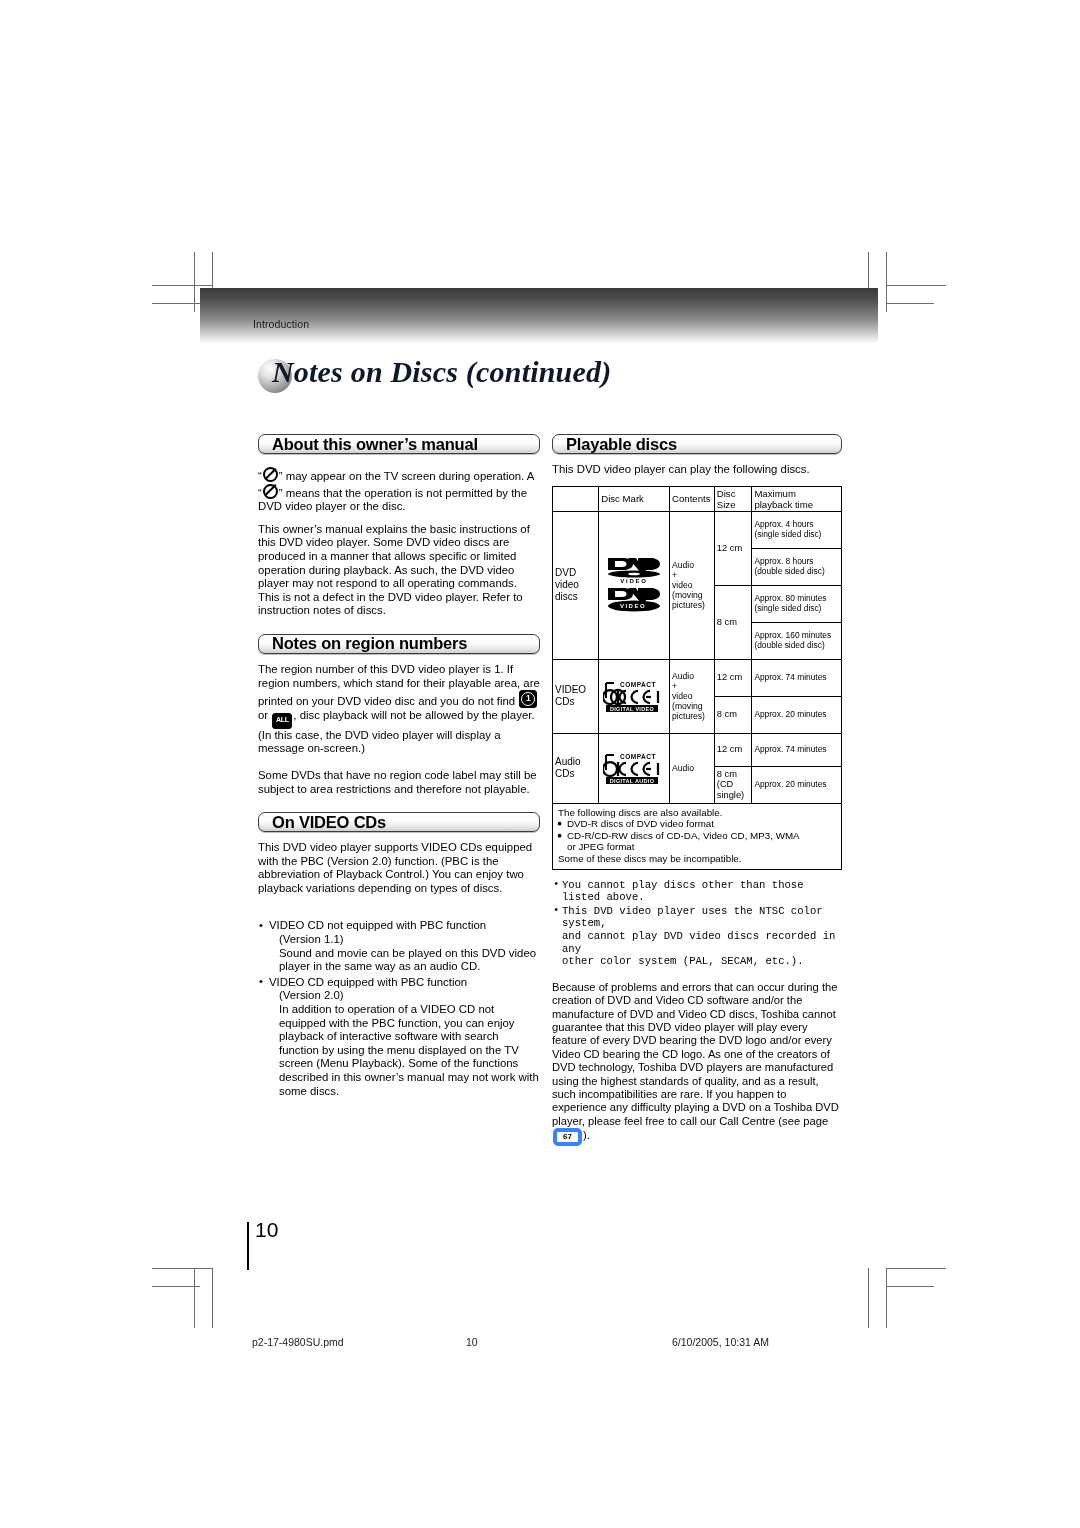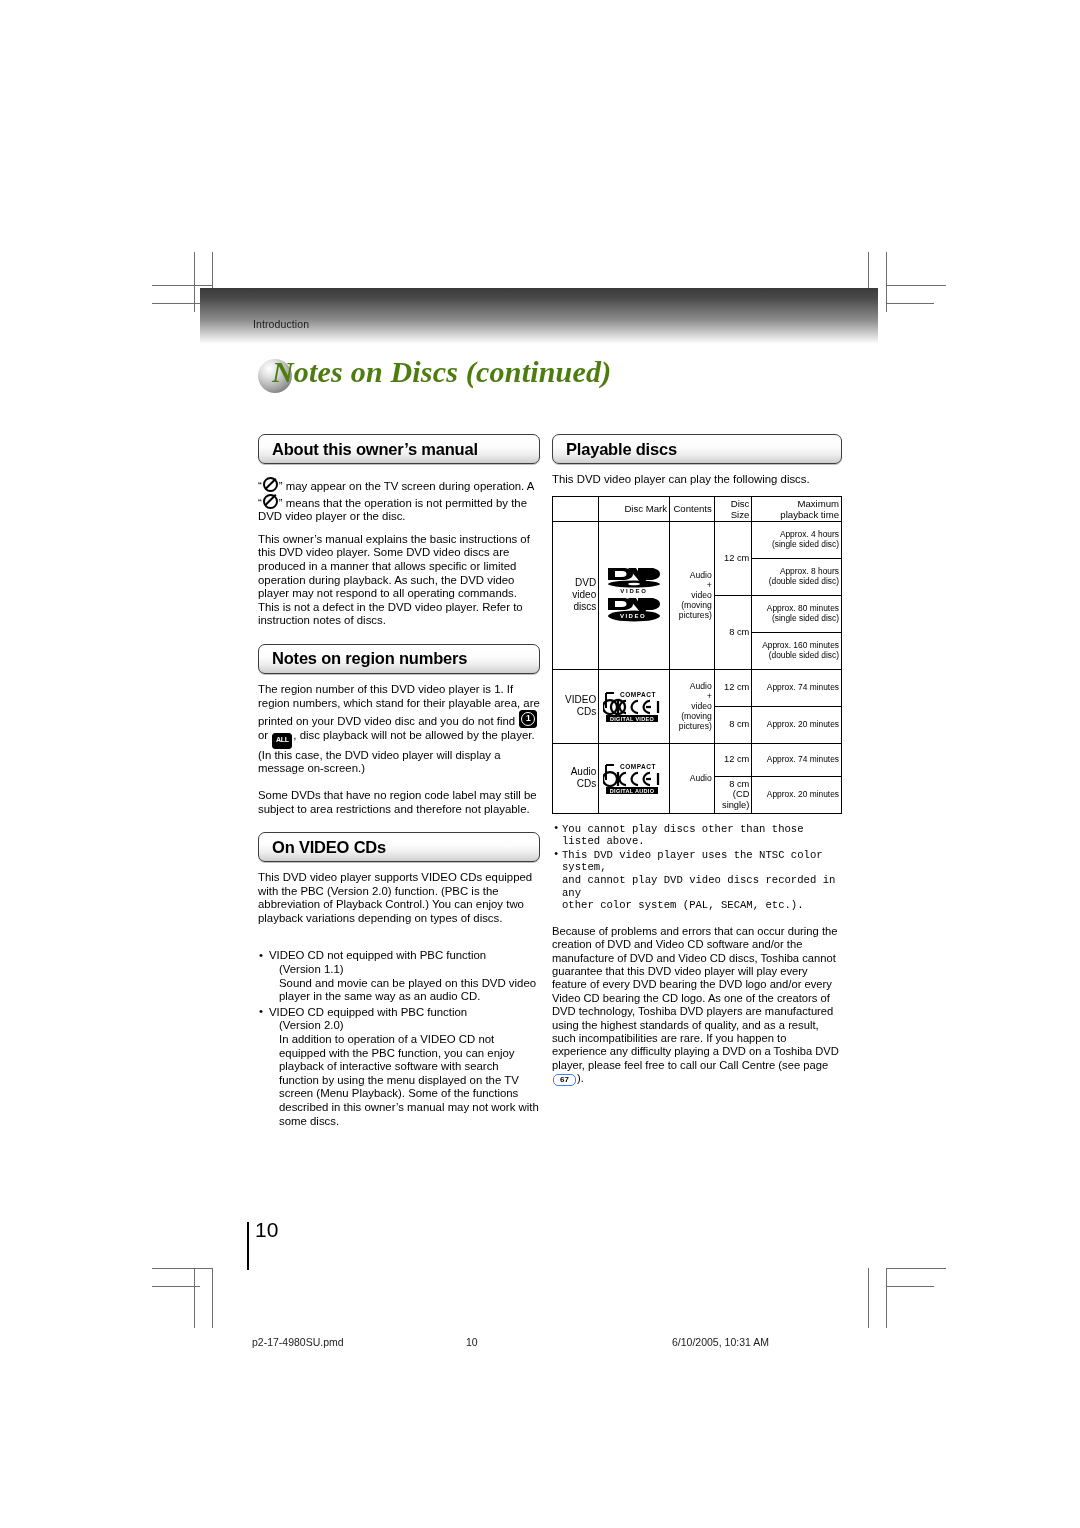--- a/index.html
+++ b/index.html
@@ -29,30 +29,30 @@
 
   
   .title-wrap{position:absolute;left:258px;top:355px;height:44px;}
   .title-ball{
     position:absolute;left:0;top:4px;width:34px;height:34px;border-radius:50%;
     background:radial-gradient(circle at 34% 28%,#ffffff 0%,#e2e2e2 26%,#a8a8a8 60%,#757575 85%,#9b9b9b 100%);
   }
   .title-text{
     position:absolute;left:14px;top:0;white-space:nowrap;
     font-family:"Liberation Serif","DejaVu Serif",serif;
-    font-style:italic;font-weight:700;font-size:30px;color:#4d7c0f;letter-spacing:.2px;
+    font-style:italic;font-weight:700;font-size:30px;color:#0f172a;letter-spacing:.2px;
   }
 
   
   .col-left{position:absolute;left:258px;top:434px;width:282px;}
   .col-right{position:absolute;left:552px;top:434px;width:290px;}
 
   
   .pill{
-    position:relative;box-sizing:border-box;width:100%;height:30px;
+    position:relative;box-sizing:border-box;width:100%;height:20px;
     border:1px solid #3d3d3d;border-radius:7px;
     background:linear-gradient(to bottom,#ffffff 0%,#fdfdfd 42%,#ececec 72%,#cfcfcf 100%);
     display:flex;align-items:center;
     box-shadow:0 1px 0 rgba(0,0,0,.25);
   }
   .pill span{
     padding-left:13px;font-size:16.5px;font-weight:700;letter-spacing:-.2px;color:#000;
   }
 
   
@@ -83,31 +83,31 @@
     position:absolute;left:1px;top:1px;right:1px;bottom:1px;border-radius:50%;
     border:1px solid #fff;font-style:normal;line-height:11px;font-size:8.5px;
   }
   .ico-all{
     display:inline-block;width:18px;height:14px;vertical-align:-3px;margin:0 1px;
     border:1.5px solid #000;border-radius:3px;background:#000;color:#fff;
     font-size:7px;font-weight:700;line-height:11px;text-align:center;letter-spacing:-.3px;
   }
   .pg-badge{
     display:inline-block;min-width:15px;padding:0 3px;margin:0 1px;vertical-align:0px;
-    border:1px solid #3b82f6;border-radius:5px;background:#fff;color:#000;
+    border:4px solid #3b82f6;border-radius:5px;background:#fff;color:#000;
     font-size:8px;font-weight:700;line-height:10px;text-align:center;
   }
 
   
   .tbl{
     width:100%;border-collapse:collapse;margin-top:9px;
     table-layout:fixed;
   }
   .tbl td,.tbl th{
-    border:1px solid #000;padding:1px 2px;text-align:right;vertical-align:middle;
+    border:1px solid #000;padding:1px 2px;text-align:left;vertical-align:middle;
     font-weight:400;
   }
   .th{font-size:9.6px;line-height:11px;}
   .c-name{font-size:10px;line-height:12px;}
   .c-cont{font-size:8.6px;line-height:10px;}
   .c-size{font-size:9.3px;line-height:10.5px;}
   .c-time{font-size:8.4px;line-height:9.6px;}
 
   
   .logo-cell{padding:3px 0;}
@@ -373,20 +373,27 @@
           <td class="c-size" style="height:34px">
             <span>8 cm</span><br>
             <span>(CD</span><br>
             <span>single)</span>
           </td>
           <td class="c-time">Approx. 20 minutes</td>
         </tr>
       </tbody>
     </table>
 
+    <div class="avail">
+      <div>The following discs are also available.</div>
+      <div class="b">DVD-R discs of DVD video format</div>
+      <div class="b">CD-R/CD-RW discs of CD-DA, Video CD, MP3, WMA</div>
+      <div class="cont">or JPEG format</div>
+      <div>Some of these discs may be incompatible.</div>
+    </div>
 
     <div class="notes">
       <div class="note">
         <span>You cannot play discs other than those listed above.</span>
       </div>
       <div class="note">
         <span>This DVD video player uses the NTSC color system,</span>
         <span class="ind">and cannot play DVD video discs recorded in any</span>
         <span class="ind">other color system (PAL, SECAM, etc.).</span>
       </div>

